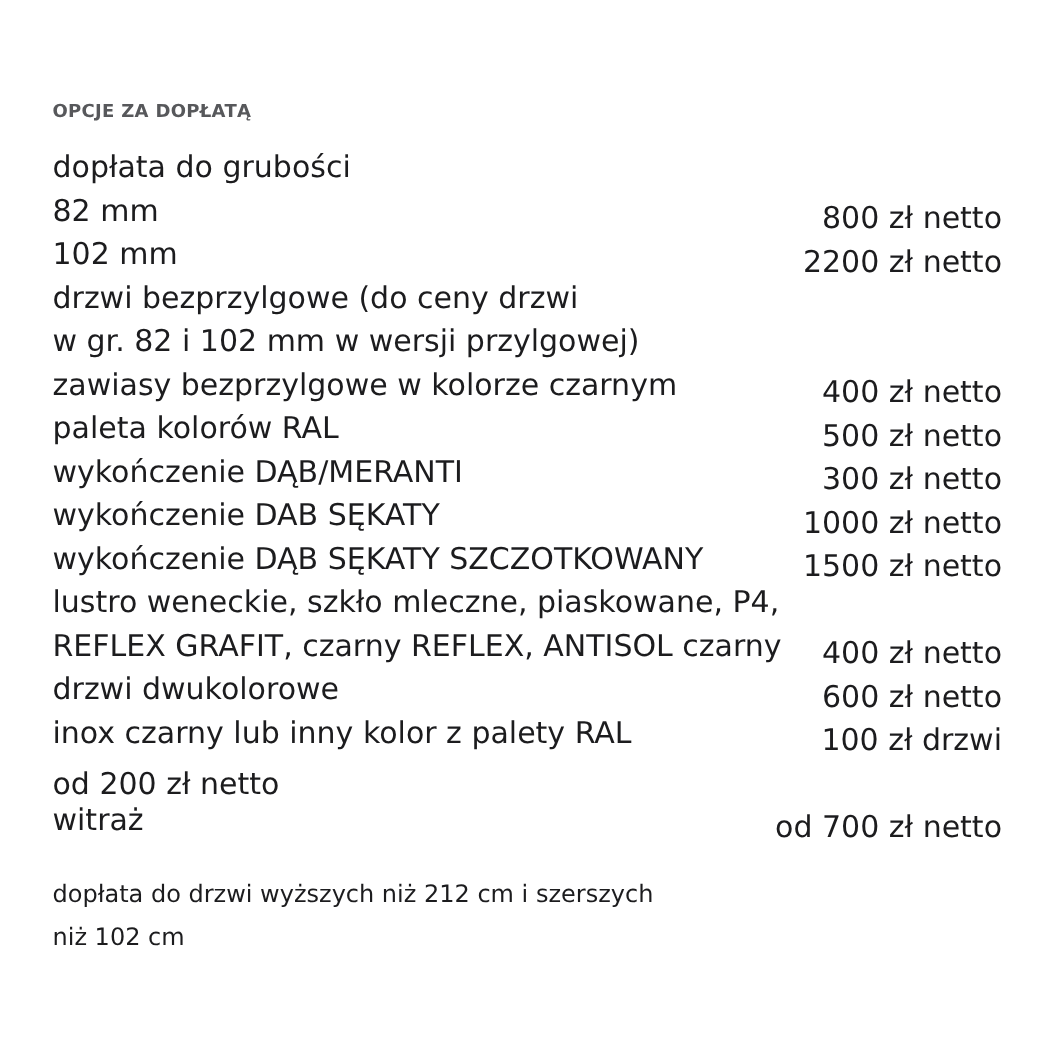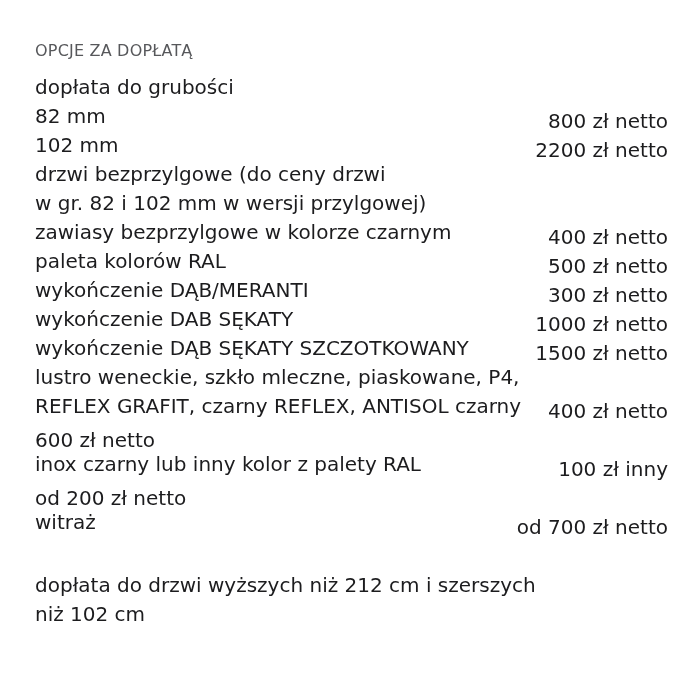--- a/index.html
+++ b/index.html
@@ -16,24 +16,24 @@
     background: var(--bg);
     font-family: "DejaVu Sans", "Liberation Sans", sans-serif;
     overflow: hidden;
   }
   .sheet {
     position: relative;
     margin-left: 35px;
     width: 633px;
   }
   .page-title {
-    margin: 36px 0 0 0;
-    font-size: 16px;
+    margin: 60px 0 0 0;
+    font-size: 12px;
     line-height: 29px;
-    font-weight: normal;
+    font-weight: bold;
     color: var(--title-color);
     letter-spacing: 0.2px;
   }
   .price-table {
     margin-top: 8px;
   }
   .row {
     display: flex;
     justify-content: space-between;
     align-items: flex-end;
@@ -49,22 +49,22 @@
     font-size: 20px;
     line-height: 29px;
     color: var(--body-color);
     white-space: nowrap;
     text-align: left;
     position: relative;
     top: 5px;
     flex: 0 0 auto;
   }
   .footer-note {
-    margin: 34px 0 0 0;
-    font-size: 20px;
+    margin: 20px 0 0 0;
+    font-size: 16px;
     line-height: 29px;
     color: var(--body-color);
     white-space: pre-line;
   }
 </style>
 </head>
 <body>
 
 <main class="sheet">
   <h1 class="page-title">OPCJE ZA DOPŁATĄ</h1>
@@ -105,25 +105,26 @@
       <div class="row">
         <div class="cell-label">wykończenie DĄB SĘKATY SZCZOTKOWANY</div>
         <div class="cell-price">1500 zł netto</div>
       </div>
       <div class="row">
         <div class="cell-label">lustro weneckie, szkło mleczne, piaskowane, P4,
 REFLEX GRAFIT, czarny REFLEX, ANTISOL czarny</div>
         <div class="cell-price">400 zł netto</div>
       </div>
       <div class="row">
+        <div class="cell-label">drzwi dwukolorowe</div>
         <div class="cell-price">600 zł netto</div>
       </div>
       <div class="row">
         <div class="cell-label">inox czarny lub inny kolor z palety RAL</div>
-        <div class="cell-price">100 zł inny</div>
+        <div class="cell-price">100 zł drzwi</div>
       </div>
       <div class="row">
         <div class="cell-price">od 200 zł netto</div>
       </div>
       <div class="row">
         <div class="cell-label">witraż</div>
         <div class="cell-price">od 700 zł netto</div>
       </div>
     </section>
 

